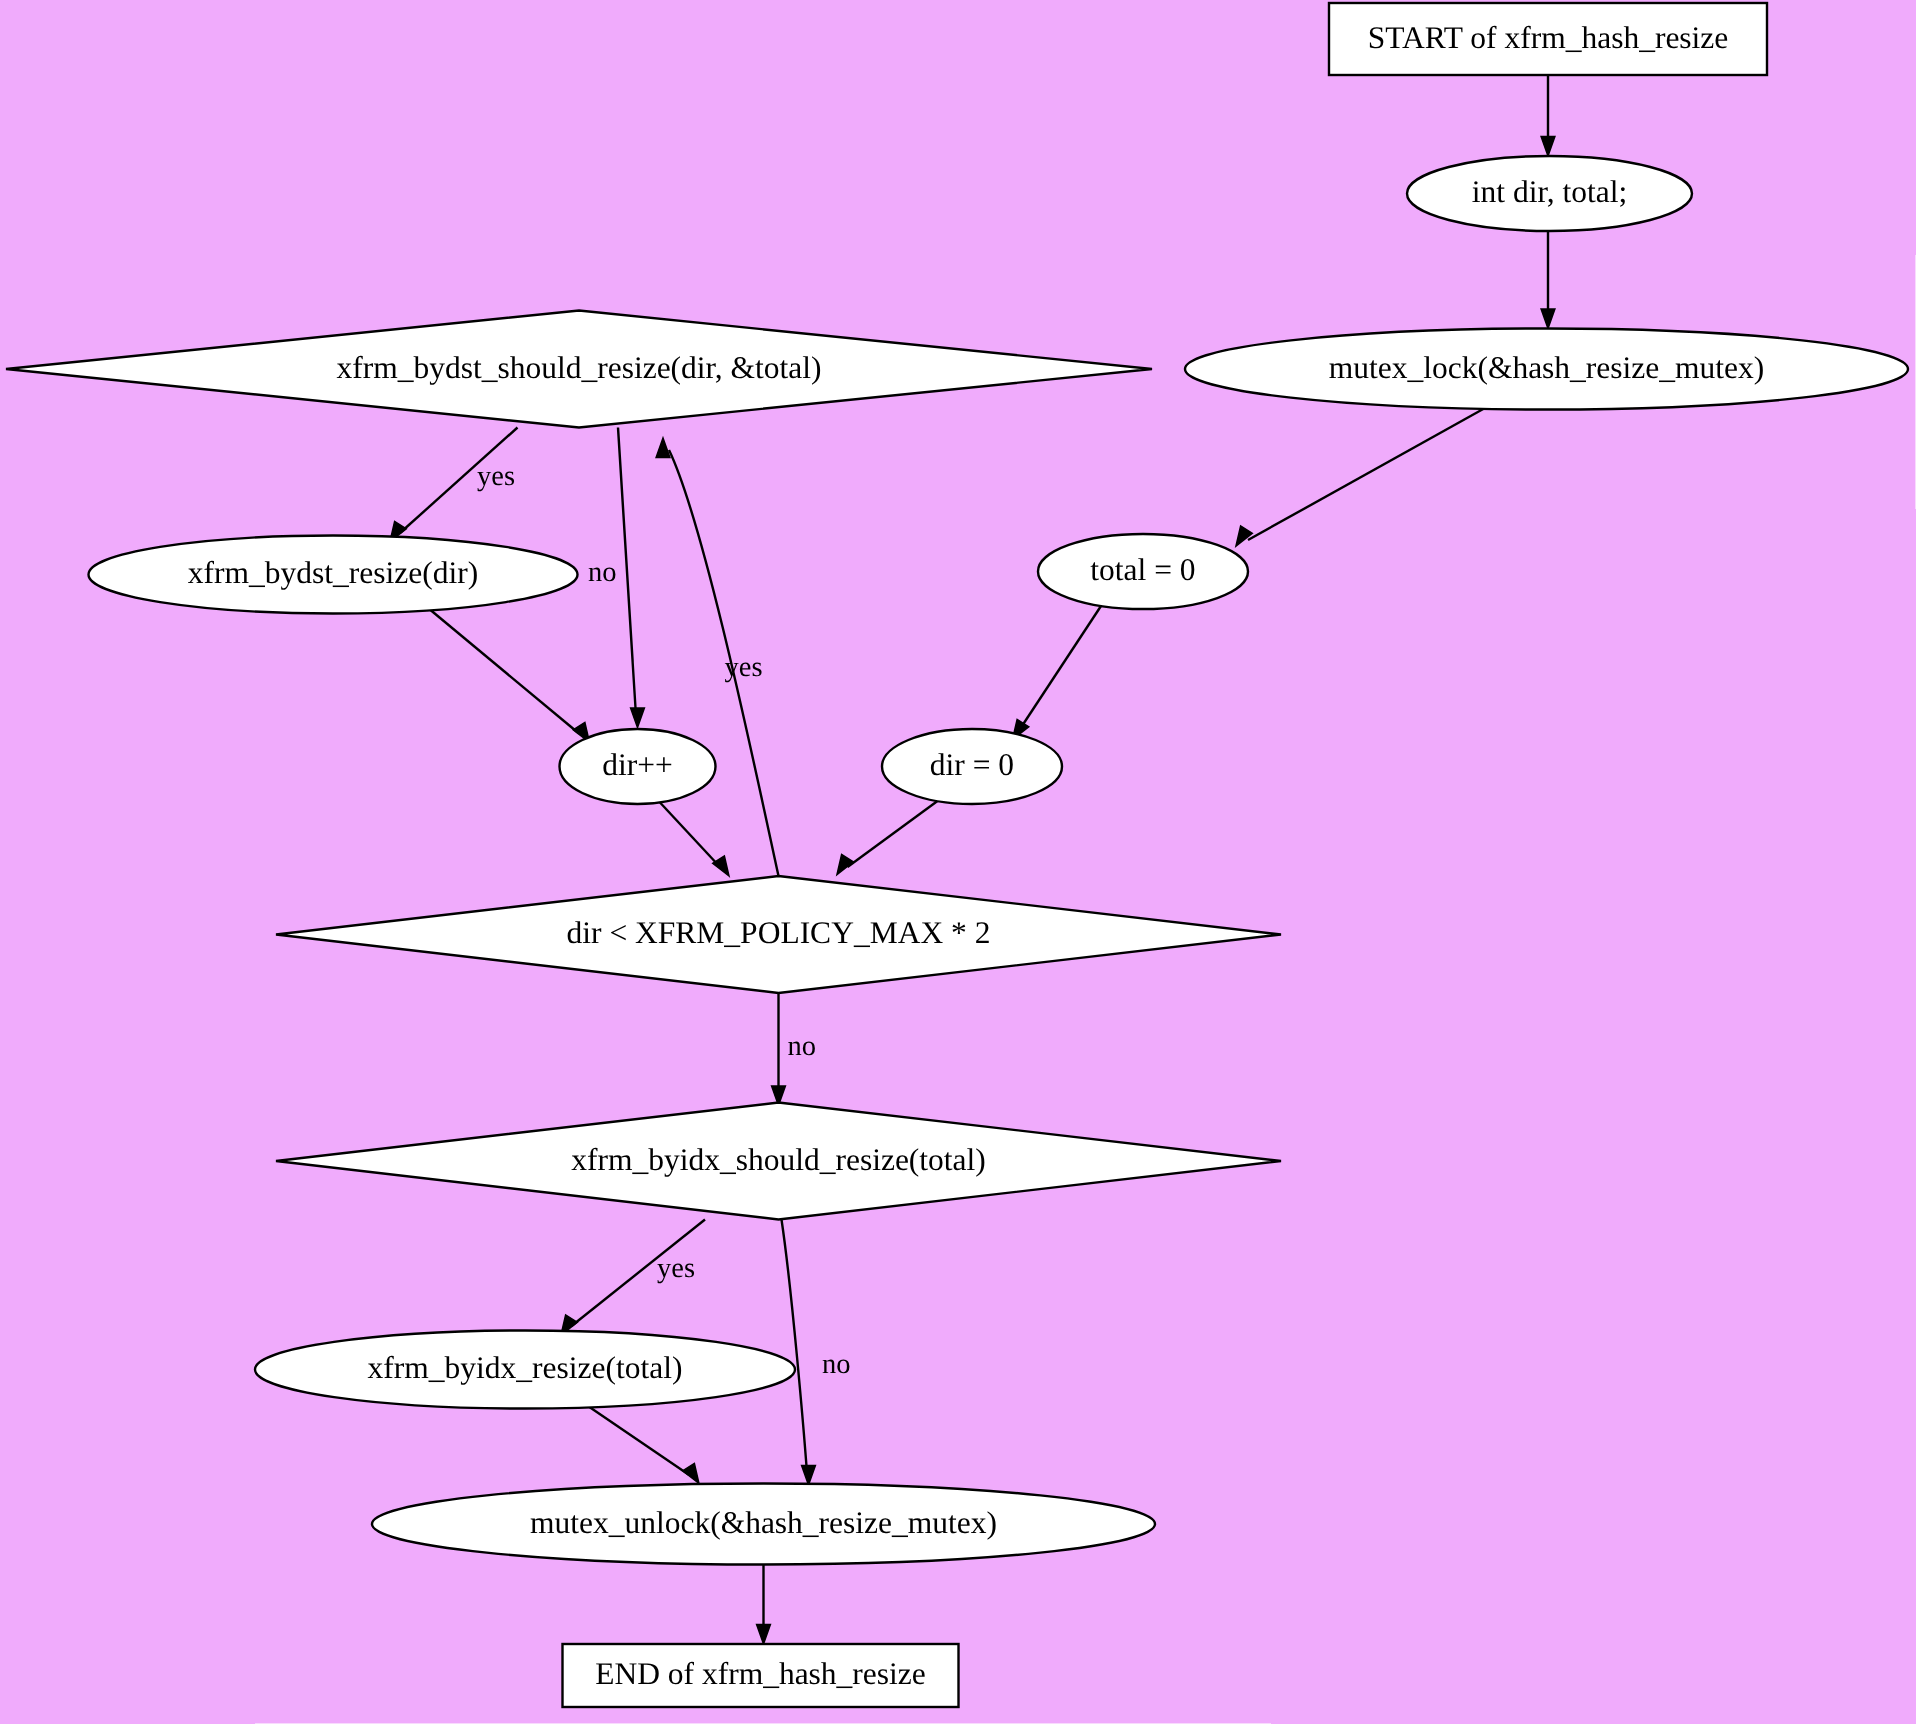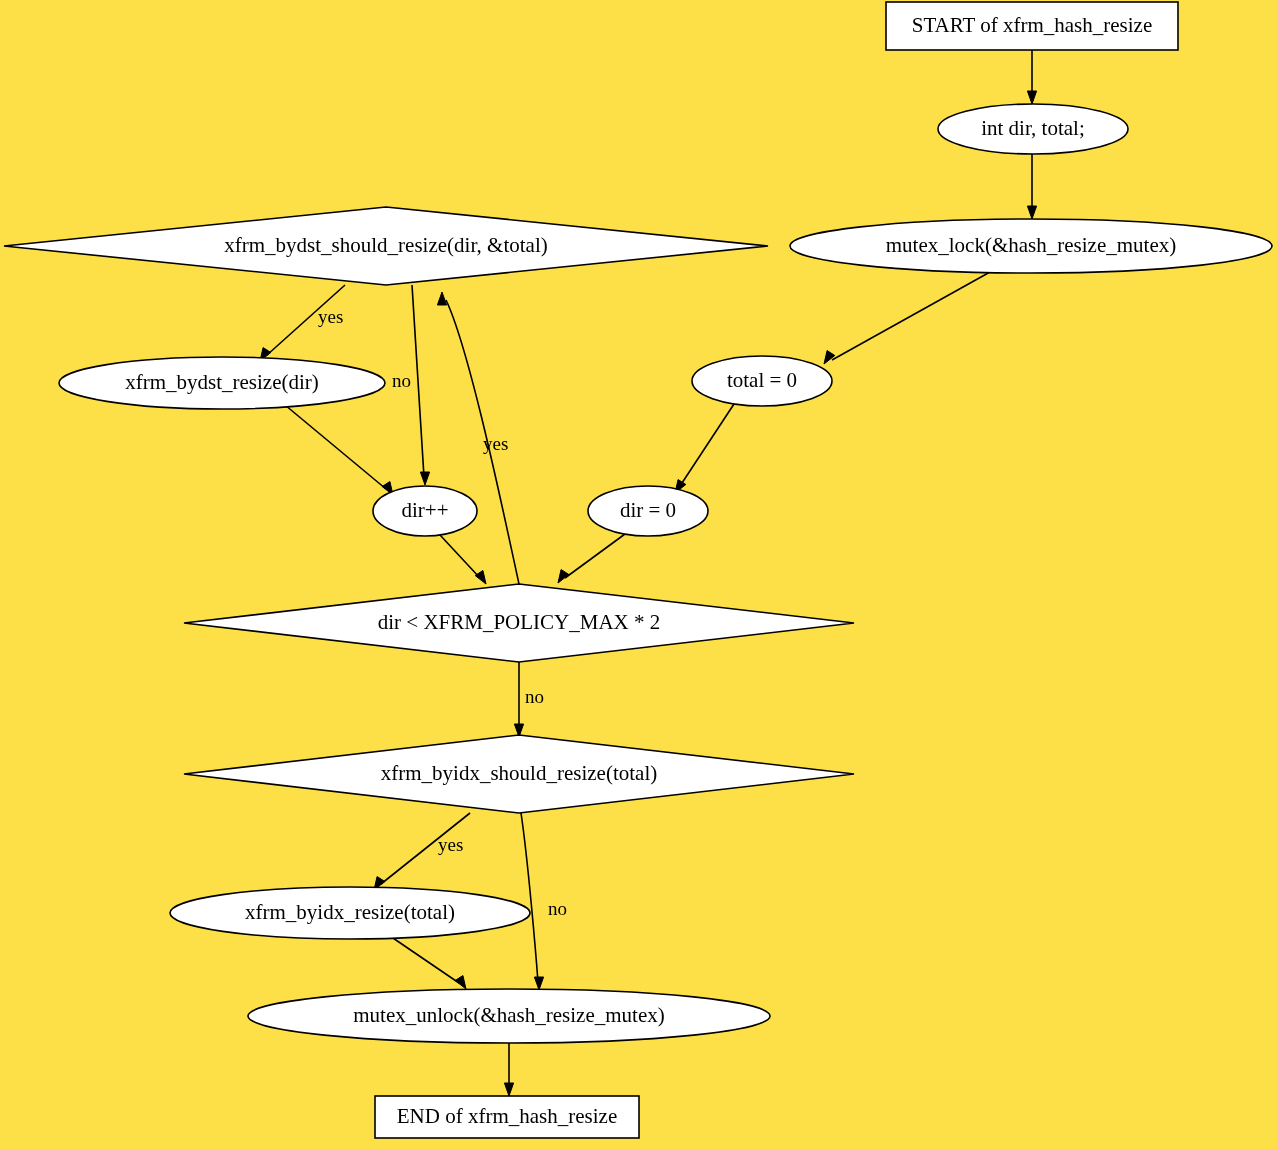--- a/index.html
+++ b/index.html
@@ -4,21 +4,21 @@
 <style>
   html, body {
     margin: 0;
     padding: 0;
     background: #ffffff;
   }
   #flowchart-root {
     position: relative;
     width: 1277px;
     height: 1149px;
-    background: #fde047;
+    background: #f0abfc;
     font-family: "Liberation Serif", serif;
   }
   svg#graph {
     display: block;
     width: 1277px;
     height: 1149px;
   }
   .node-shape {
     stroke: #000000;
     stroke-width: 1.6;

